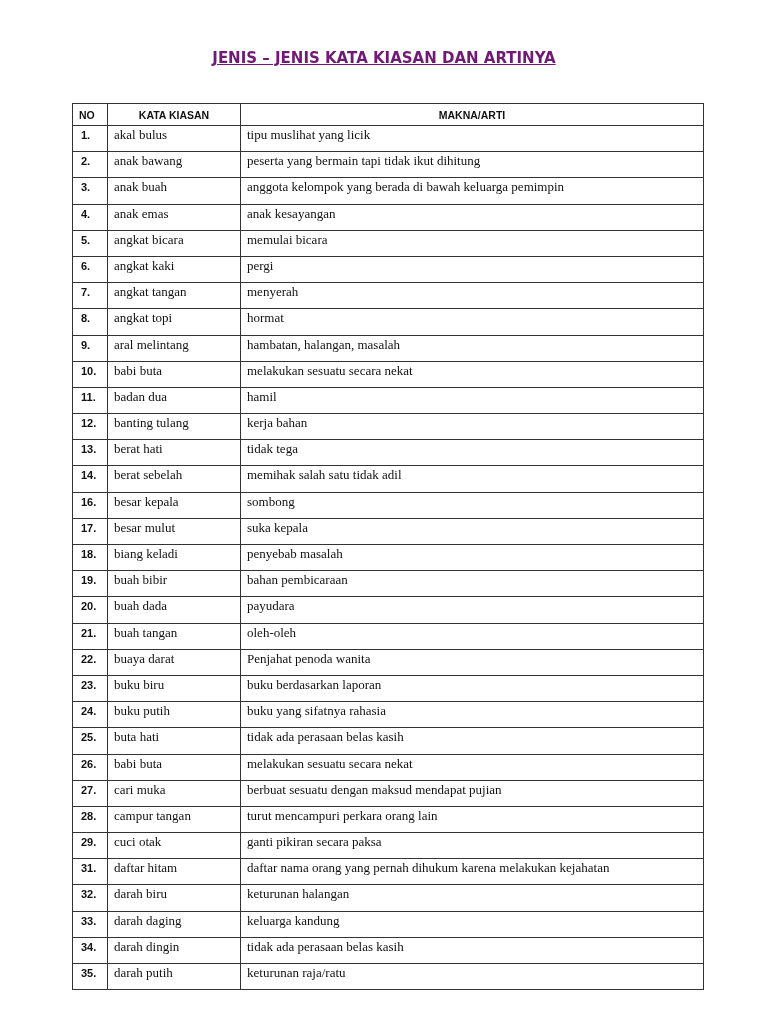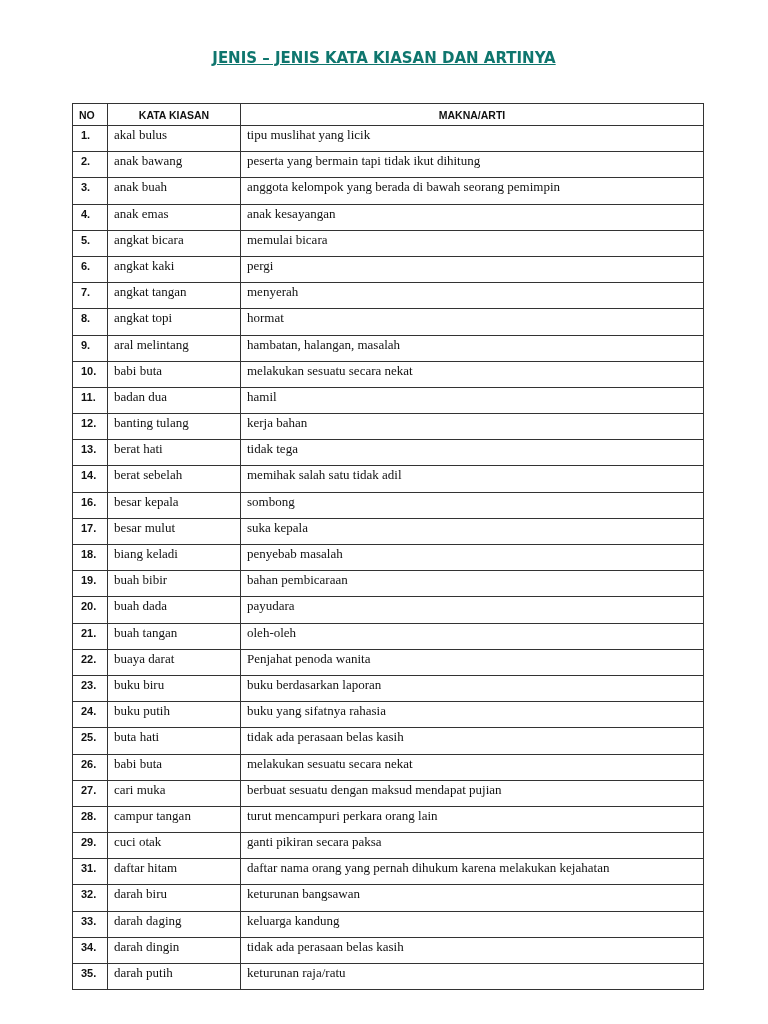--- a/index.html
+++ b/index.html
@@ -1,20 +1,20 @@
 <!DOCTYPE html>
 <html><head>
   <meta charset="utf-8">
   <style>
     html, body { margin: 0; padding: 0; background: #ffffff; }
     body { width: 768px; height: 1024px; position: relative; overflow: hidden; }
     .title {
       position: absolute; left: 0; top: 49px; width: 768px; text-align: center;
       font-family: "DejaVu Sans", sans-serif; font-weight: bold; font-size: 15px;
-      text-decoration: underline; color: #0f766e; letter-spacing: 0px;
+      text-decoration: underline; color: #701a75; letter-spacing: 0px;
     }
     table {
       position: absolute; left: 72px; top: 103px; width: 632px;
       border-collapse: collapse; table-layout: fixed;
     }
     td, th {
       border: 1px solid #333; padding: 0 0 0 6px; height: 22.2px;
       vertical-align: top; color: #111;
     }
     th {
@@ -57,21 +57,21 @@
         <td class="meaning">tipu muslihat yang licik</td>
       </tr>
       <tr>
         <td class="no">2.</td>
         <td class="word">anak bawang</td>
         <td class="meaning">peserta yang bermain tapi tidak ikut dihitung</td>
       </tr>
       <tr>
         <td class="no">3.</td>
         <td class="word">anak buah</td>
-        <td class="meaning">anggota kelompok yang berada di bawah seorang pemimpin</td>
+        <td class="meaning">anggota kelompok yang berada di bawah keluarga pemimpin</td>
       </tr>
       <tr>
         <td class="no">4.</td>
         <td class="word">anak emas</td>
         <td class="meaning">anak kesayangan</td>
       </tr>
       <tr>
         <td class="no">5.</td>
         <td class="word">angkat bicara</td>
         <td class="meaning">memulai bicara</td>
@@ -192,21 +192,21 @@
         <td class="meaning">ganti pikiran secara paksa</td>
       </tr>
       <tr>
         <td class="no">31.</td>
         <td class="word">daftar hitam</td>
         <td class="meaning">daftar nama orang yang pernah dihukum karena melakukan kejahatan</td>
       </tr>
       <tr>
         <td class="no">32.</td>
         <td class="word">darah biru</td>
-        <td class="meaning">keturunan bangsawan</td>
+        <td class="meaning">keturunan halangan</td>
       </tr>
       <tr>
         <td class="no">33.</td>
         <td class="word">darah daging</td>
         <td class="meaning">keluarga kandung</td>
       </tr>
       <tr>
         <td class="no">34.</td>
         <td class="word">darah dingin</td>
         <td class="meaning">tidak ada perasaan belas kasih</td>

